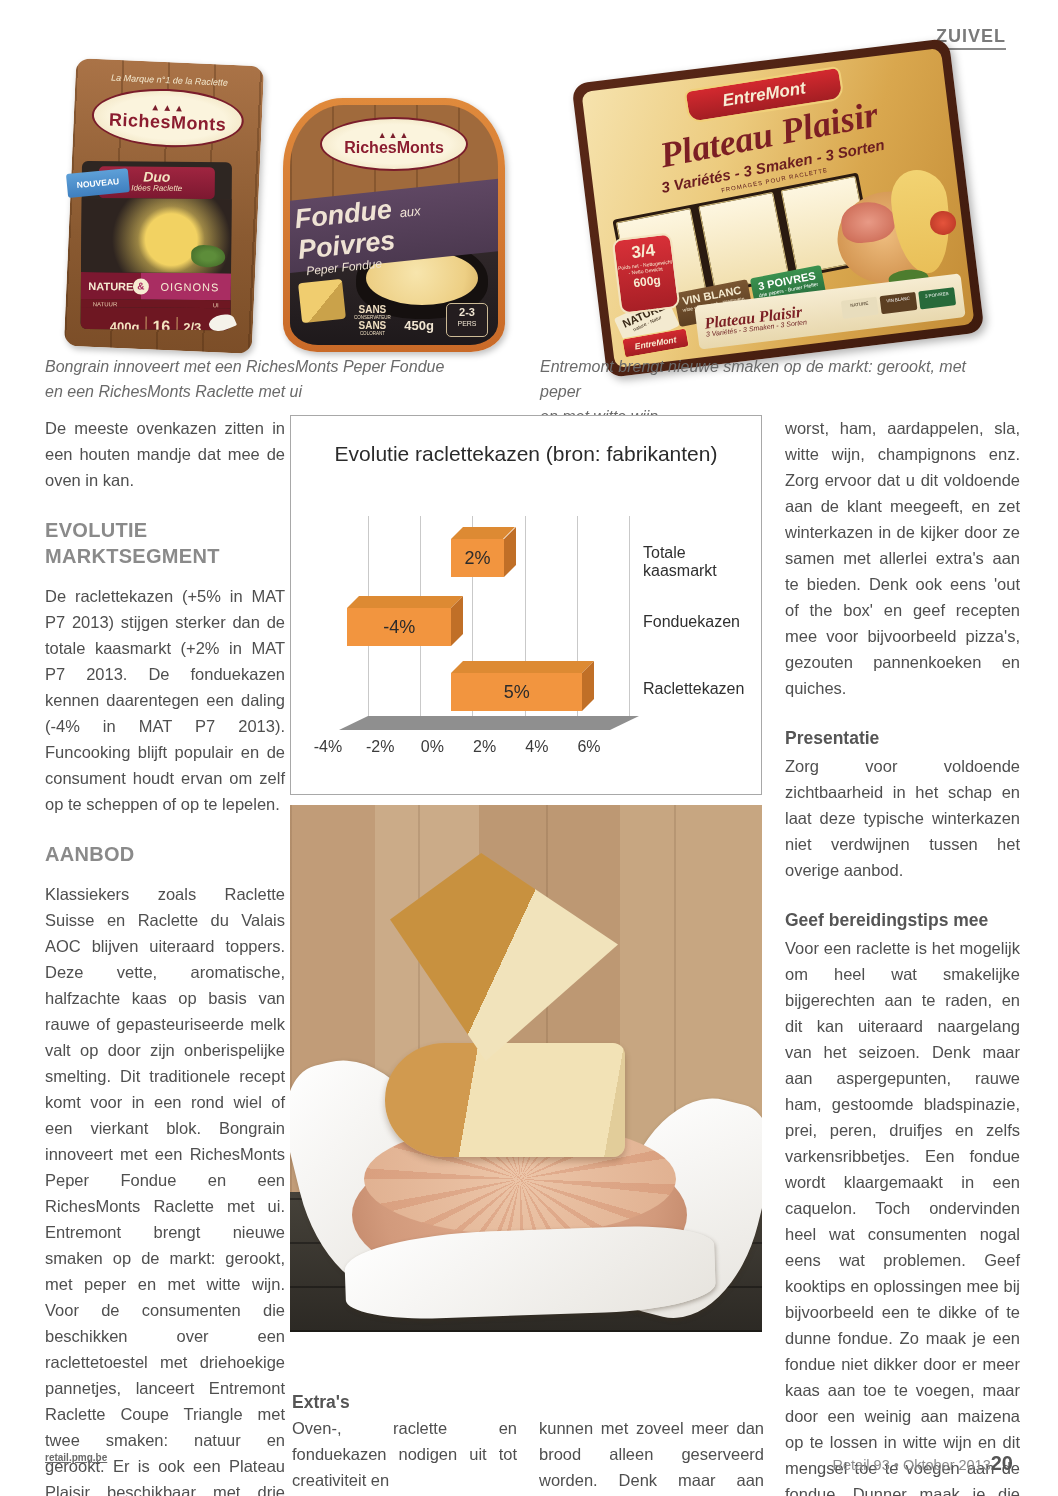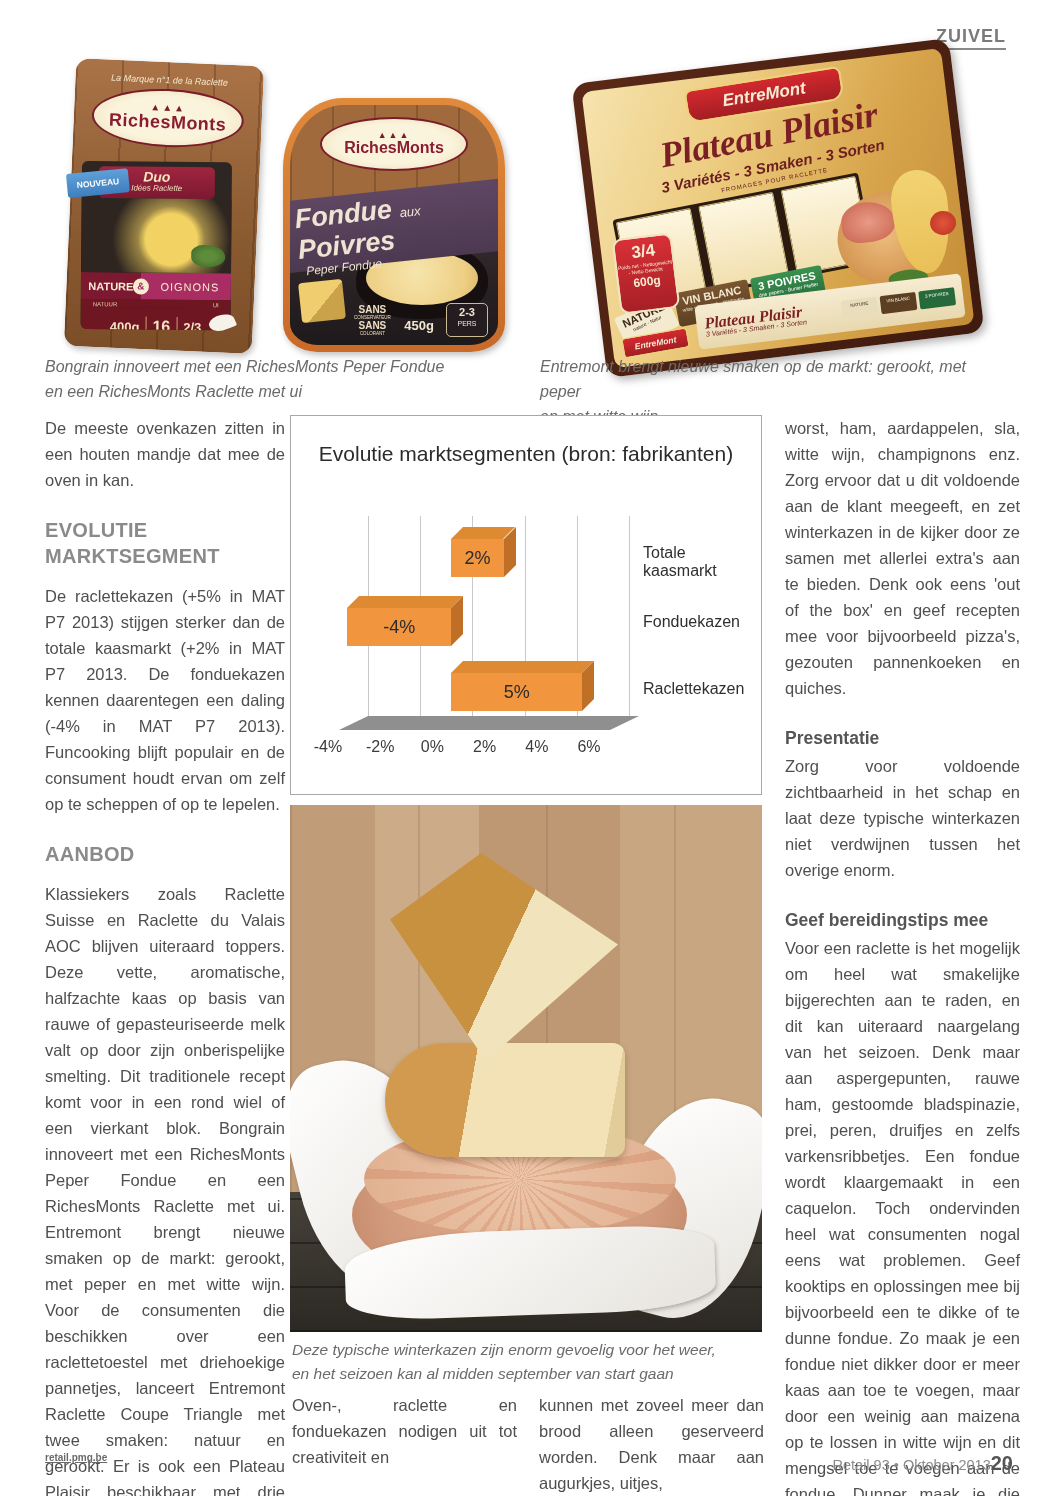--- a/index.html
+++ b/index.html
@@ -333,21 +333,21 @@
   <div class="col col-left">
     <p class="body-text">De meeste ovenkazen zitten in een houten mandje dat mee de oven in kan.</p>
     <h2 class="h-upper">EVOLUTIE MARKTSEGMENT</h2>
     <p class="body-text">De raclettekazen (+5% in MAT P7 2013) stijgen sterker dan de totale kaasmarkt (+2% in MAT P7 2013. De fonduekazen kennen daarentegen een daling (-4% in MAT P7 2013). Funcooking blijft populair en de consument houdt ervan om zelf op te scheppen of op te lepelen.</p>
     <h2 class="h-upper">AANBOD</h2>
     <p class="body-text">Klassiekers zoals Raclette Suisse en Raclette du Valais AOC blijven uiteraard toppers. Deze vette, aromatische, halfzachte kaas op basis van rauwe of gepasteuriseerde melk valt op door zijn onberispelijke smelting. Dit traditionele recept komt voor in een rond wiel of een vierkant blok. Bongrain innoveert met een RichesMonts Peper Fondue en een RichesMonts Raclette met ui. Entremont brengt nieuwe smaken op de markt: gerookt, met peper en met witte wijn. Voor de consumenten die beschikken over een raclettetoestel met driehoekige pannetjes, lanceert Entremont Raclette Coupe Triangle met twee smaken: natuur en gerookt. Er is ook een Plateau Plaisir beschikbaar met drie smaken: natuur, witte wijn en peper.</p>
 
   </div>
 
   <div class="chart-box">
-    <div class="chart-title">Evolutie marktsegmenten (bron: fabrikanten)</div>
+    <div class="chart-title">Evolutie raclettekazen (bron: fabrikanten)</div>
     <div class="chart-plot" id="chart-plot">
         <div class="gridline" style="left: 0px;"></div>
         <div class="gridline" style="left: 52.2px;"></div>
         <div class="gridline" style="left: 104.4px;"></div>
         <div class="gridline" style="left: 156.6px;"></div>
         <div class="gridline" style="left: 208.8px;"></div>
         <div class="gridline" style="left: 261px;"></div>
         <div class="bar3d" style="left: 83.4px; top: 23px; width: 52.2px;">
           <span class="bar-label">2%</span>
         </div>
@@ -376,34 +376,33 @@
     <div class="table"></div>
     <div class="paper p1"></div>
     <div class="paper p2"></div>
     <div class="wheel-side"></div>
     <div class="wheel-top"></div>
     <div class="paper p3"></div>
     <div class="half-wheel"></div>
     <div class="wedge"></div>
   </div>
 
-  <div class="photo-caption pre">Deze typische winterkazen zijn enorm gevoelig voor het weer,
-en het seizoen kan al midden september van start gaan</div>
 
   <div class="extras">
+    <h3 class="h-bold">Extra's</h3>
     <div class="extras-cols">
       <p class="body-text">Oven-, raclette en fonduekazen nodigen uit tot creativiteit en</p>
       <p class="body-text">kunnen met zoveel meer dan brood alleen geserveerd worden. Denk maar aan augurkjes, uitjes,</p>
     </div>
   </div>
 
   <div class="col col-right">
     <p class="body-text">worst, ham, aardappelen, sla, witte wijn, champignons enz. Zorg ervoor dat u dit voldoende aan de klant meegeeft, en zet winterkazen in de kijker door ze samen met allerlei extra's aan te bieden. Denk ook eens 'out of the box' en geef recepten mee voor bijvoorbeeld pizza's, gezouten pannenkoeken en quiches.</p>
     <h3 class="h-bold">Presentatie</h3>
-    <p class="body-text">Zorg voor voldoende zichtbaarheid in het schap en laat deze typische winterkazen niet verdwijnen tussen het overige enorm.</p>
+    <p class="body-text">Zorg voor voldoende zichtbaarheid in het schap en laat deze typische winterkazen niet verdwijnen tussen het overige aanbod.</p>
     <h3 class="h-bold">Geef bereidingstips mee</h3>
     <p class="body-text">Voor een raclette is het mogelijk om heel wat smakelijke bijgerechten aan te raden, en dit kan uiteraard naargelang van het seizoen. Denk maar aan aspergepunten, rauwe ham, gestoomde bladspinazie, prei, peren, druifjes en zelfs varkensribbetjes. Een fondue wordt klaargemaakt in een caquelon. Toch ondervinden heel wat consumenten nogal eens wat problemen. Geef kooktips en oplossingen mee bij bijvoorbeeld een te dikke of te dunne fondue. Zo maak je een fondue niet dikker door er meer kaas aan toe te voegen, maar door een weinig aan maizena op te lossen in witte wijn en dit mengsel toe te voegen aan de fondue. Dunner maak je die door het vuur hoger te zetten en wat witte wijn toe te voegen. Ook ovenkazen laten toe om die net dat tikkeltje meer te geven door een toevoeging van allerlei kruiden, witte wijn of calvados. ❑</p>
 
   </div>
 
   <a class="footer-site">retail.pmg.be</a>
   <div class="footer-right">
     <span>Retail 93 • Oktober 2013</span>
     <span class="pn">20</span>
   </div>

